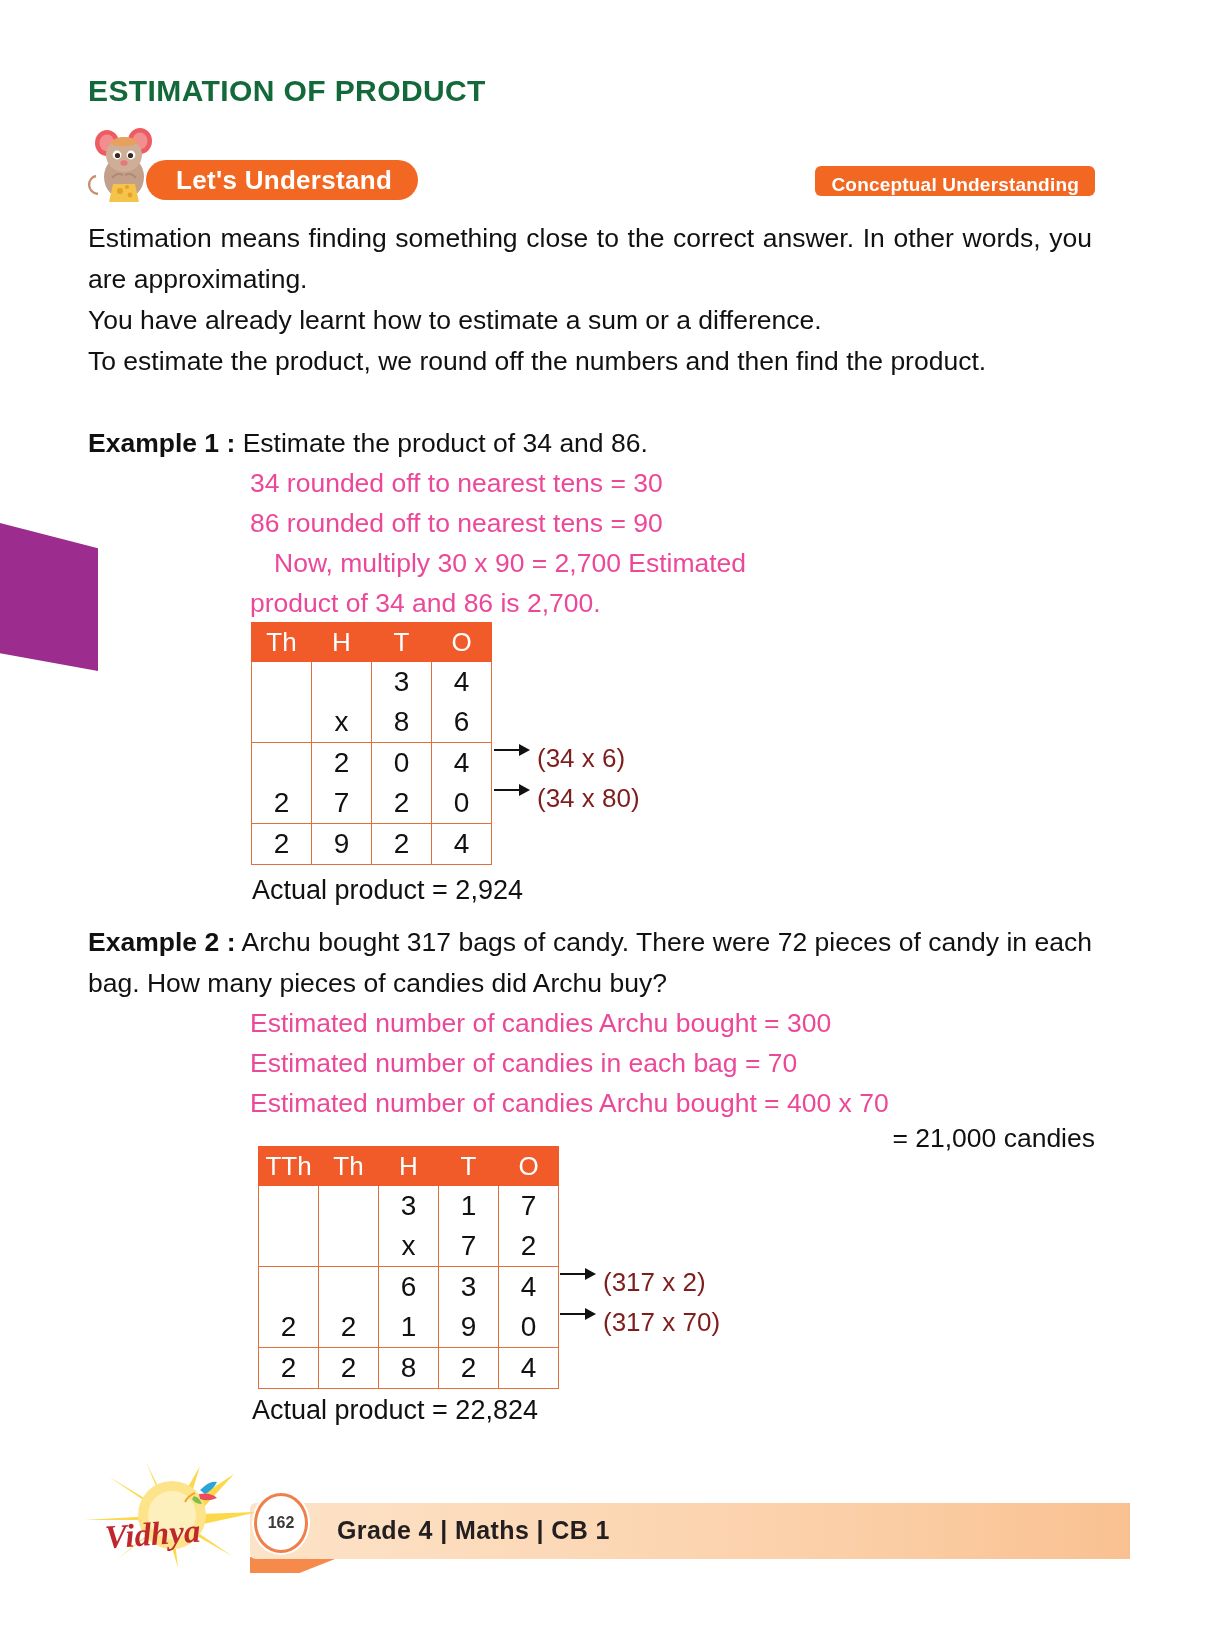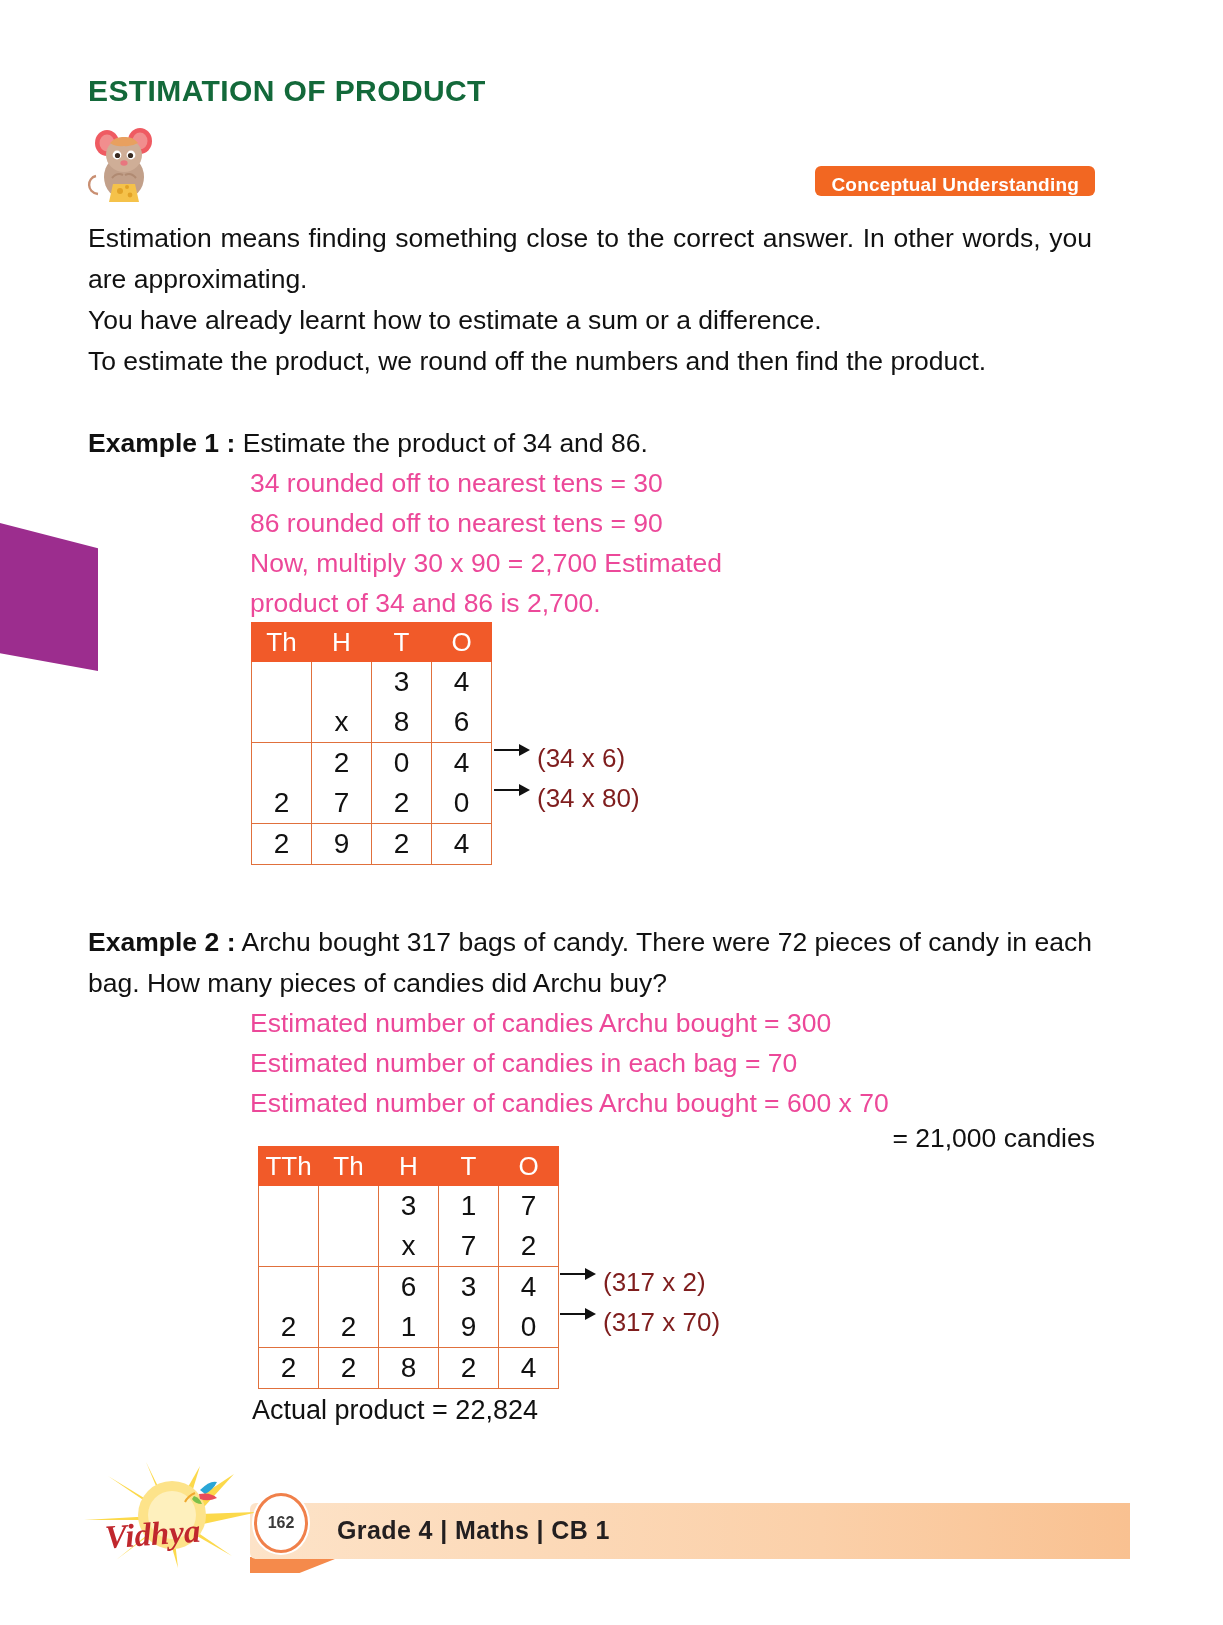--- a/index.html
+++ b/index.html
@@ -164,37 +164,40 @@
     <circle cx="46.5" cy="33.5" r="2.6" fill="#3a2b22"></circle>
     <ellipse cx="40" cy="41" rx="3.6" ry="2.8" fill="#e8767f"></ellipse>
     <path d="M28 56 q5 -6 11 -3" stroke="#b08a72" stroke-width="2" fill="none"></path>
     <path d="M52 56 q-5 -6 -11 -3" stroke="#b08a72" stroke-width="2" fill="none"></path>
     <path d="M29 62 L51 62 L55 80 L25 80 Z" fill="#f5c24a"></path>
     <circle cx="36" cy="69" r="3" fill="#e2a227"></circle>
     <circle cx="46" cy="73" r="2.4" fill="#e2a227"></circle>
     <circle cx="43" cy="65" r="2" fill="#e2a227"></circle>
   </svg>
 
+  <div class="lu-pill">
+    <span>Let's Understand</span>
+  </div>
 
   <div class="cu-badge">
     <span>Conceptual Understanding</span>
   </div>
 
   <div class="para p1 p-justify">Estimation means finding something close to the correct answer. In other words, you are approximating.</div>
   <div class="para p2">You have already learnt how to estimate a sum or a difference.</div>
   <div class="para p3 p-justify">To estimate the product, we round off the numbers and then find the product.</div>
 
   <div class="example-line" style="top:423px;">
     <b>Example 1 :</b>
     <span>Estimate the product of 34 and 86.</span>
   </div>
 
   <div class="indent-line" style="top:463px;">34 rounded off to nearest tens = 30</div>
   <div class="indent-line" style="top:503px;">86 rounded off to nearest tens = 90</div>
-  <div class="indent-line" style="top:543px;">Now, multiply 30 x 90 = 2,700 Estimated</div>
+  <div class="indent-line" style="top:543px;margin-left:24px;">Now, multiply 30 x 90 = 2,700 Estimated</div>
   <div class="indent-line" style="top:583px;">product of 34 and 86 is 2,700.</div>
 
   <table class="pv-table t1" style="left:251px;top:622px;">
     <thead>
       <tr>
         <th>Th</th>
         <th>H</th>
         <th>T</th>
         <th>O</th>
       </tr>
@@ -235,29 +238,30 @@
 
   <div class="arrow-note" style="left:494px;top:743px;">
     <span class="arrow-glyph"></span>
     <span>(34 x 6)</span>
   </div>
   <div class="arrow-note" style="left:494px;top:783px;">
     <span class="arrow-glyph"></span>
     <span>(34 x 80)</span>
   </div>
 
+  <div class="actual" style="top:875px;">Actual product = 2,924</div>
 
   <div class="example-line p-justify" style="top:922px;">
     <b>Example 2 :</b>
     <span>Archu bought 317 bags of candy. There were 72 pieces of candy in each bag. How many pieces of candies did Archu buy?</span>
   </div>
 
   <div class="indent-line" style="top:1003px;">Estimated number of candies Archu bought = 300</div>
   <div class="indent-line" style="top:1043px;">Estimated number of candies in each bag = 70</div>
-  <div class="indent-line" style="top:1083px;">Estimated number of candies Archu bought = 600 x 70</div>
+  <div class="indent-line" style="top:1083px;">Estimated number of candies Archu bought = 400 x 70</div>
   <div class="right-line" style="top:1123px;">= 21,000 candies</div>
 
   <table class="pv-table t2" style="left:258px;top:1146px;">
     <thead>
       <tr>
         <th>TTh</th>
         <th>Th</th>
         <th>H</th>
         <th>T</th>
         <th>O</th>

